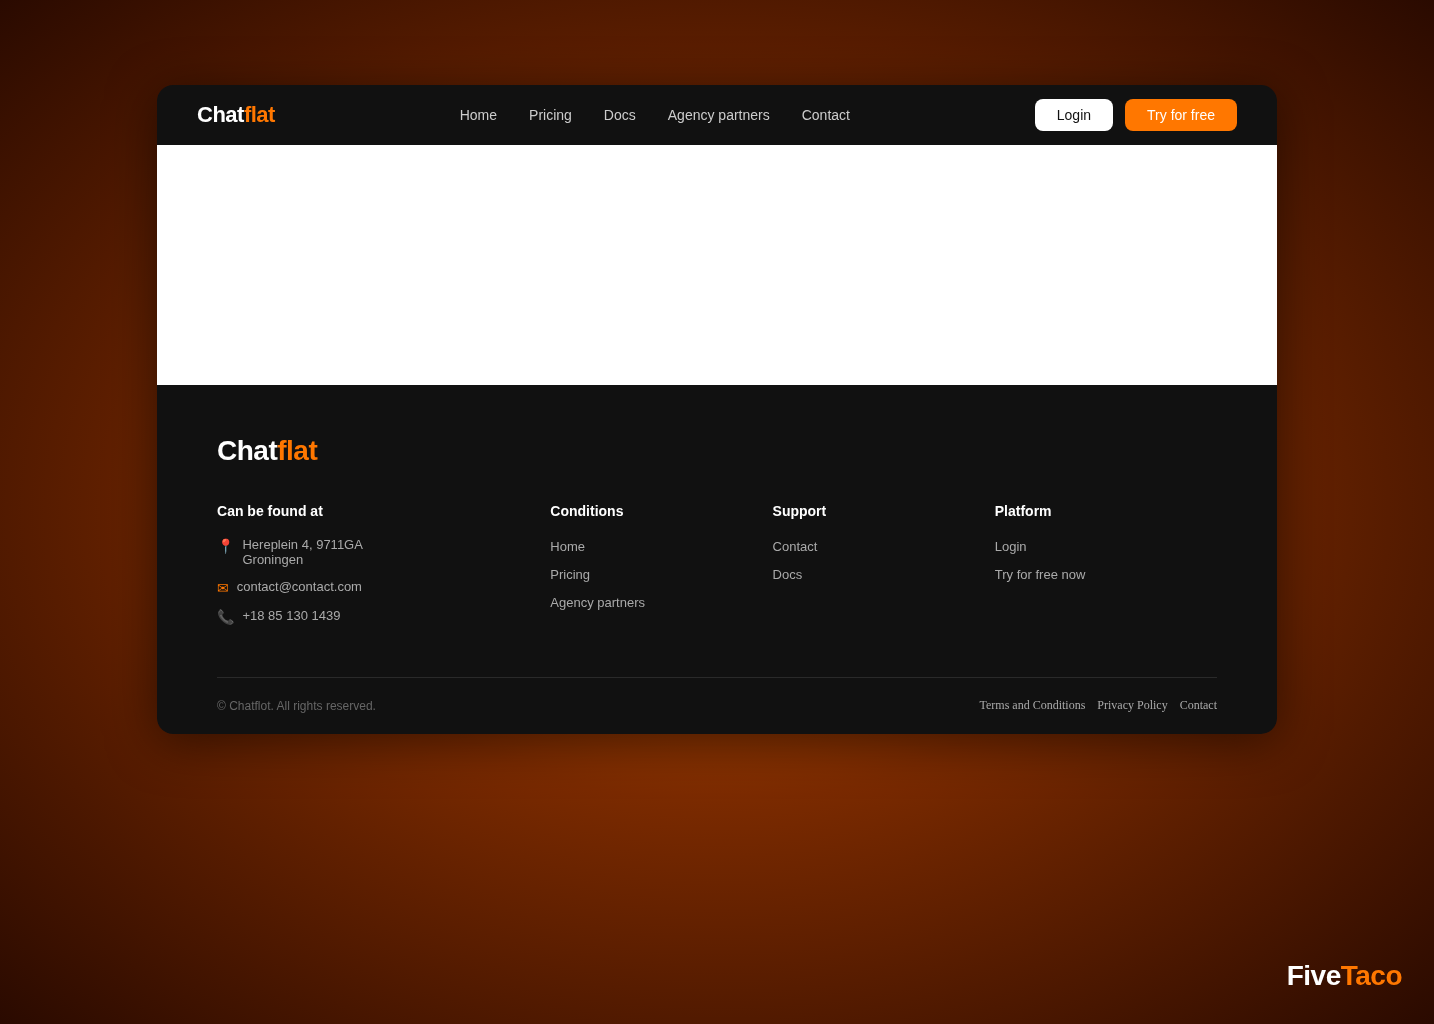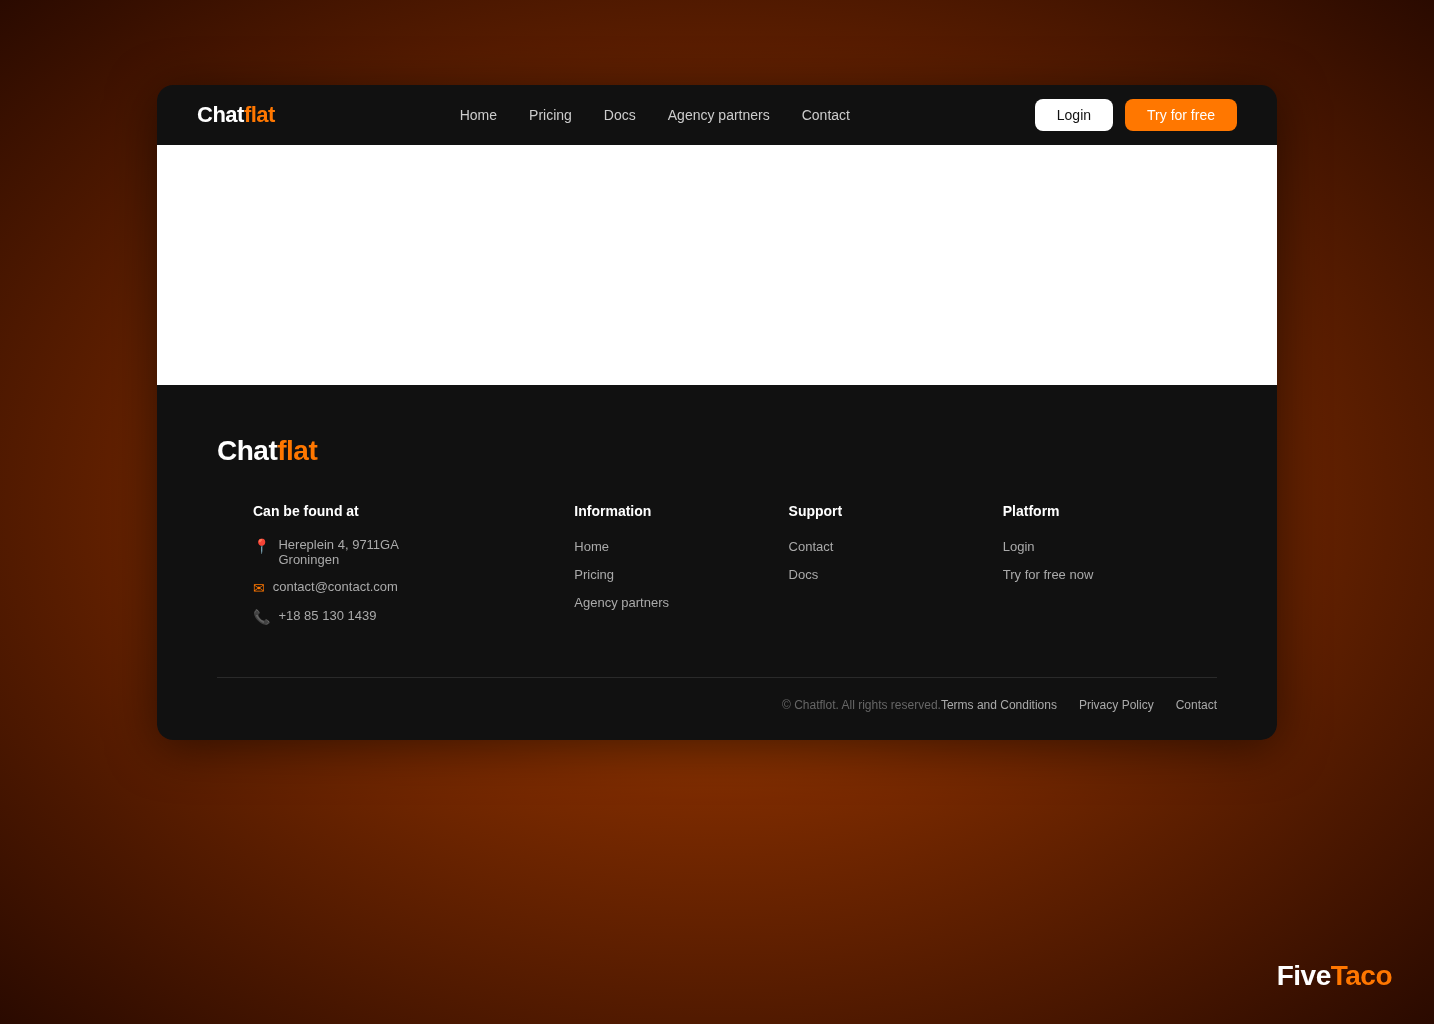--- a/index.html
+++ b/index.html
@@ -89,22 +89,21 @@
       color: #fff;
       margin-bottom: 36px;
       letter-spacing: -0.5px;
     }
     .footer-logo-flat {
       color: #ff7700;
     }
     .footer-columns {
       display: flex;
       gap: 0;
-      justify-content: flex-start;
-      margin-left: 36px;
+      justify-content: flex-end;
     }
     .footer-col {
       flex: 1;
     }
     .footer-col-heading {
       font-size: 14px;
       font-weight: 700;
       color: #fff;
       margin-bottom: 18px;
     }
@@ -136,42 +135,43 @@
       margin-top: 1px;
       flex-shrink: 0;
     }
     .footer-divider {
       border: none;
       border-top: 1px solid #2a2a2a;
       margin: 40px 0 20px 0;
     }
     .footer-bottom {
       display: flex;
-      justify-content: flex-end;
+      justify-content: space-between;
       align-items: center;
-      padding-bottom: 28px;
+      padding-bottom: 21px;
     }
     .footer-copyright {
       font-size: 12px;
       color: #666;
     }
     .footer-legal {
       display: flex;
-      gap: 22px;
+      gap: 12px;
+      font-family: Liberation Serif, serif;
     }
     .footer-legal a {
       font-size: 12px;
       color: #aaa;
       text-decoration: none;
     }
     
     .fivetaco-brand {
       position: fixed;
       bottom: 32px;
-      right: 42px;
+      right: 32px;
       font-size: 28px;
       font-weight: 800;
       color: #ff7700;
       letter-spacing: -0.5px;
     }
     .fivetaco-brand span.five {
       color: #fff;
     }
     .fivetaco-brand span.taco {
       color: #ff7700;
@@ -221,21 +221,21 @@
           <span class="footer-contact-icon">✉</span>
           <span>contact@contact.com</span>
         </div>
         <div class="footer-contact-item">
           <span class="footer-contact-icon">📞</span>
           <span>+18 85 130 1439</span>
         </div>
       </div>
 
       <div class="footer-col">
-        <div class="footer-col-heading">Information</div>
+        <div class="footer-col-heading">Conditions</div>
         <ul>
           <li><a>Home</a></li>
           <li><a>Pricing</a></li>
           <li><a>Agency partners</a></li>
         </ul>
       </div>
 
       <div class="footer-col">
         <div class="footer-col-heading">Support</div>
         <ul>

